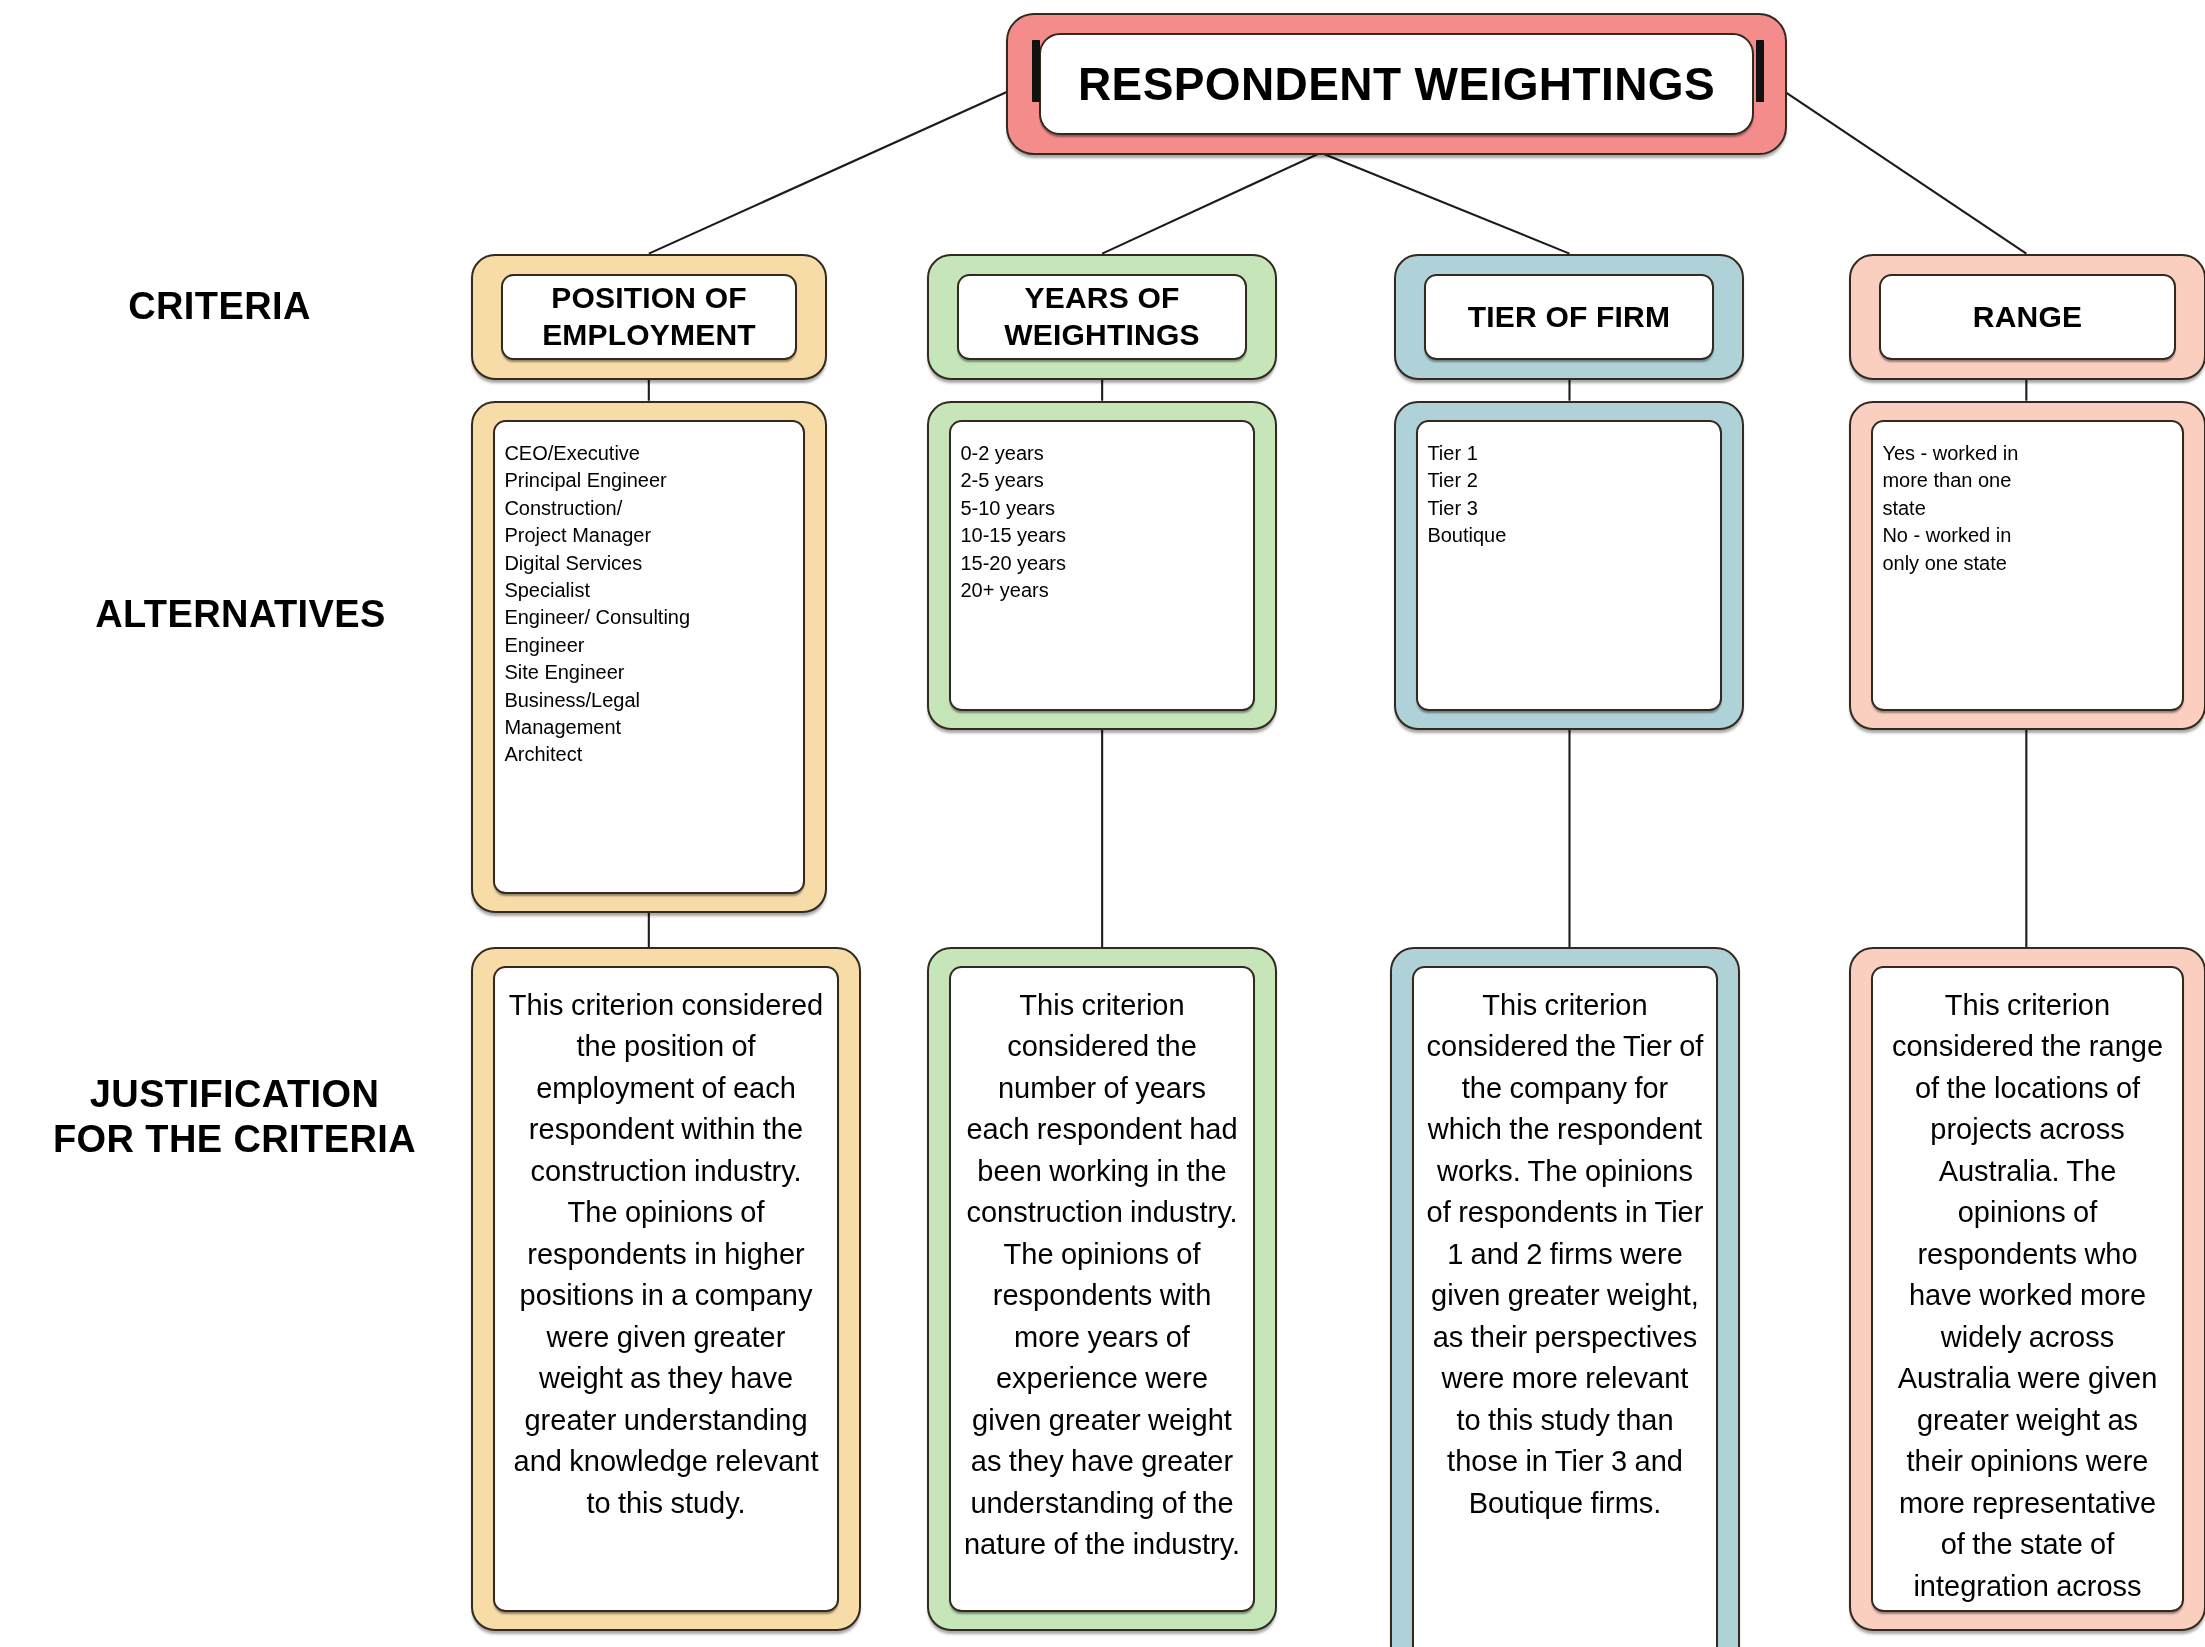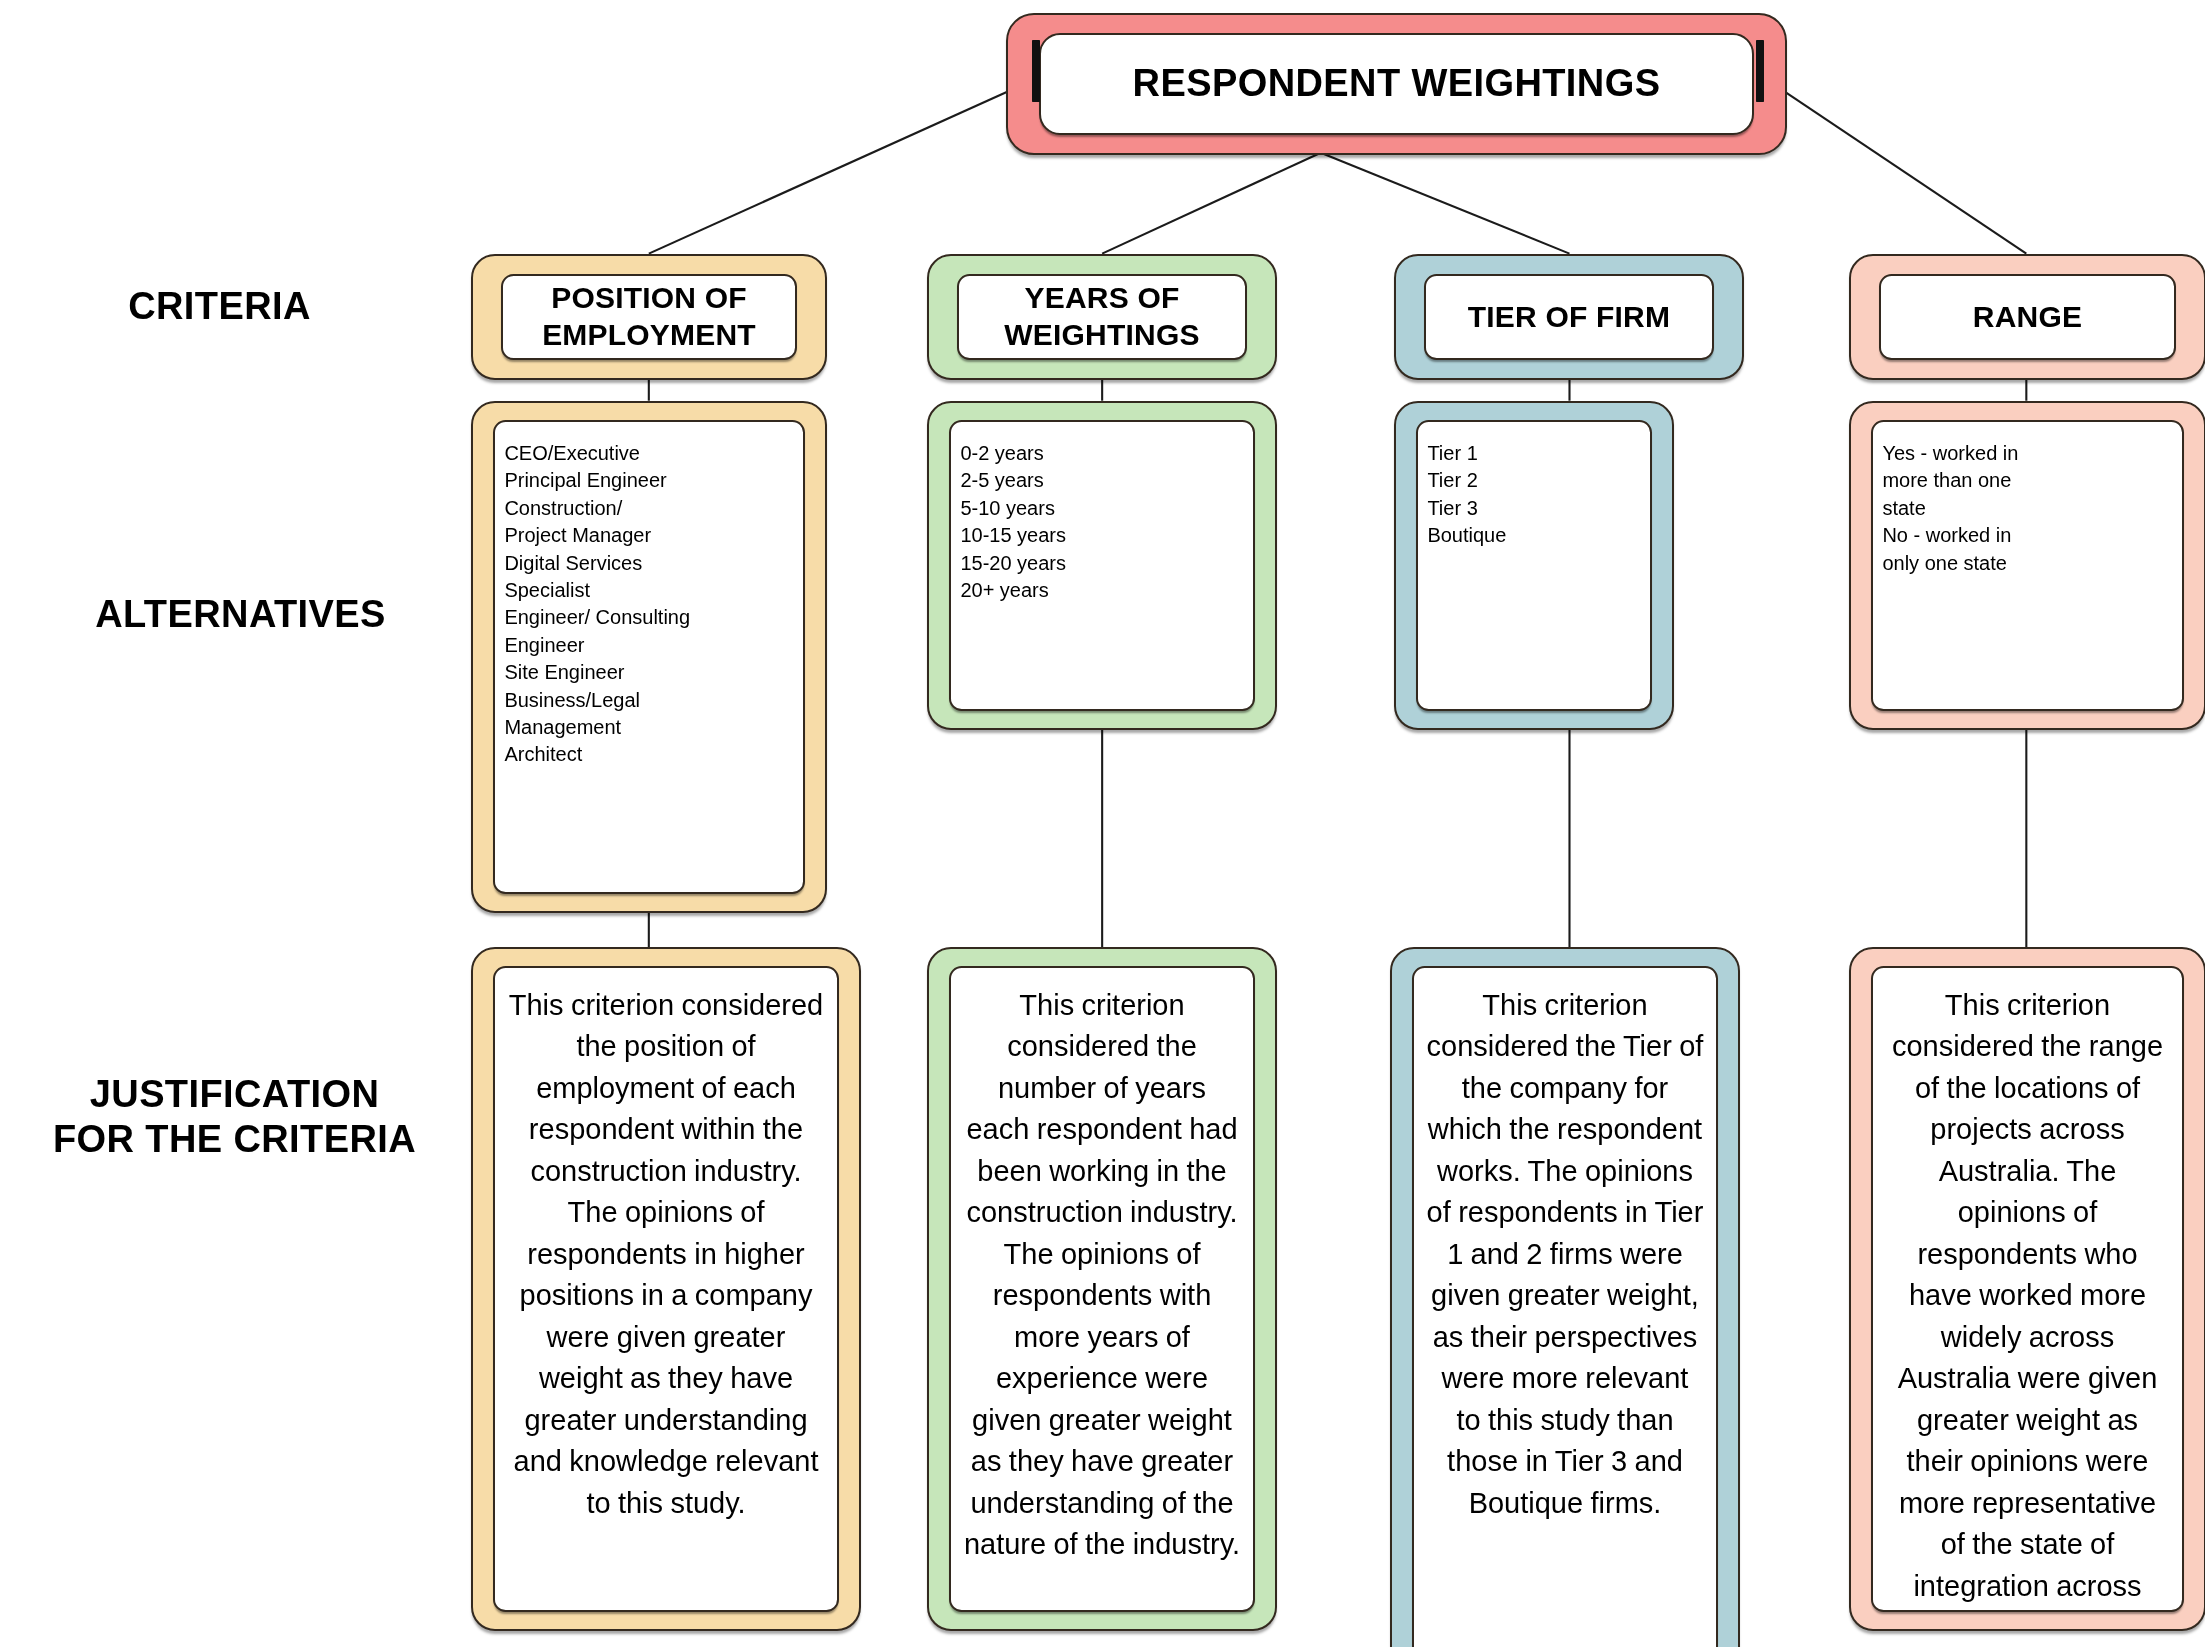--- a/index.html
+++ b/index.html
@@ -85,21 +85,21 @@
   #root-panel {
     left: 31px;
     top: 18px;
     right: 31px;
     bottom: 18px;
     width: auto;
     height: auto;
     border-radius: 21px;
   }
   #root-title {
-    font-size: 38px;
+    font-size: 46px;
     font-weight: bold;
     letter-spacing: 0.4px;
     text-align: center;
     white-space: nowrap;
   }
   .root-bar {
     position: absolute;
     width: 7.7px;
     height: 62px;
     background: #111111;
@@ -166,21 +166,21 @@
   
   #c1-crit-frame { left: 471px;  width: 356px; }
   #c1-alt-frame  { left: 471px;  width: 356px; height: 512px; }
   #c1-just-frame { left: 471px;  width: 390px; height: 684px; }
   
   #c2-crit-frame { left: 927px; width: 350px; }
   #c2-alt-frame  { left: 927px; width: 350px; height: 329px; }
   #c2-just-frame { left: 927px; width: 350px; height: 684px; }
   
   #c3-crit-frame { left: 1394px; width: 350px; }
-  #c3-alt-frame  { left: 1394px; width: 280px; height: 329px; }
+  #c3-alt-frame  { left: 1394px; width: 350px; height: 329px; }
   #c3-just-frame { left: 1390px; width: 350px; height: 792px; }
   
   #c4-crit-frame { left: 1849px; width: 357px; }
   #c4-alt-frame  { left: 1849px; width: 357px; height: 329px; }
   #c4-just-frame { left: 1849px; width: 357px; height: 684px; }
 
   
   .col-orange { background: #F7DCA8; }
   .col-green  { background: #C6E6BA; }
   .col-blue   { background: #AFD1D8; }

